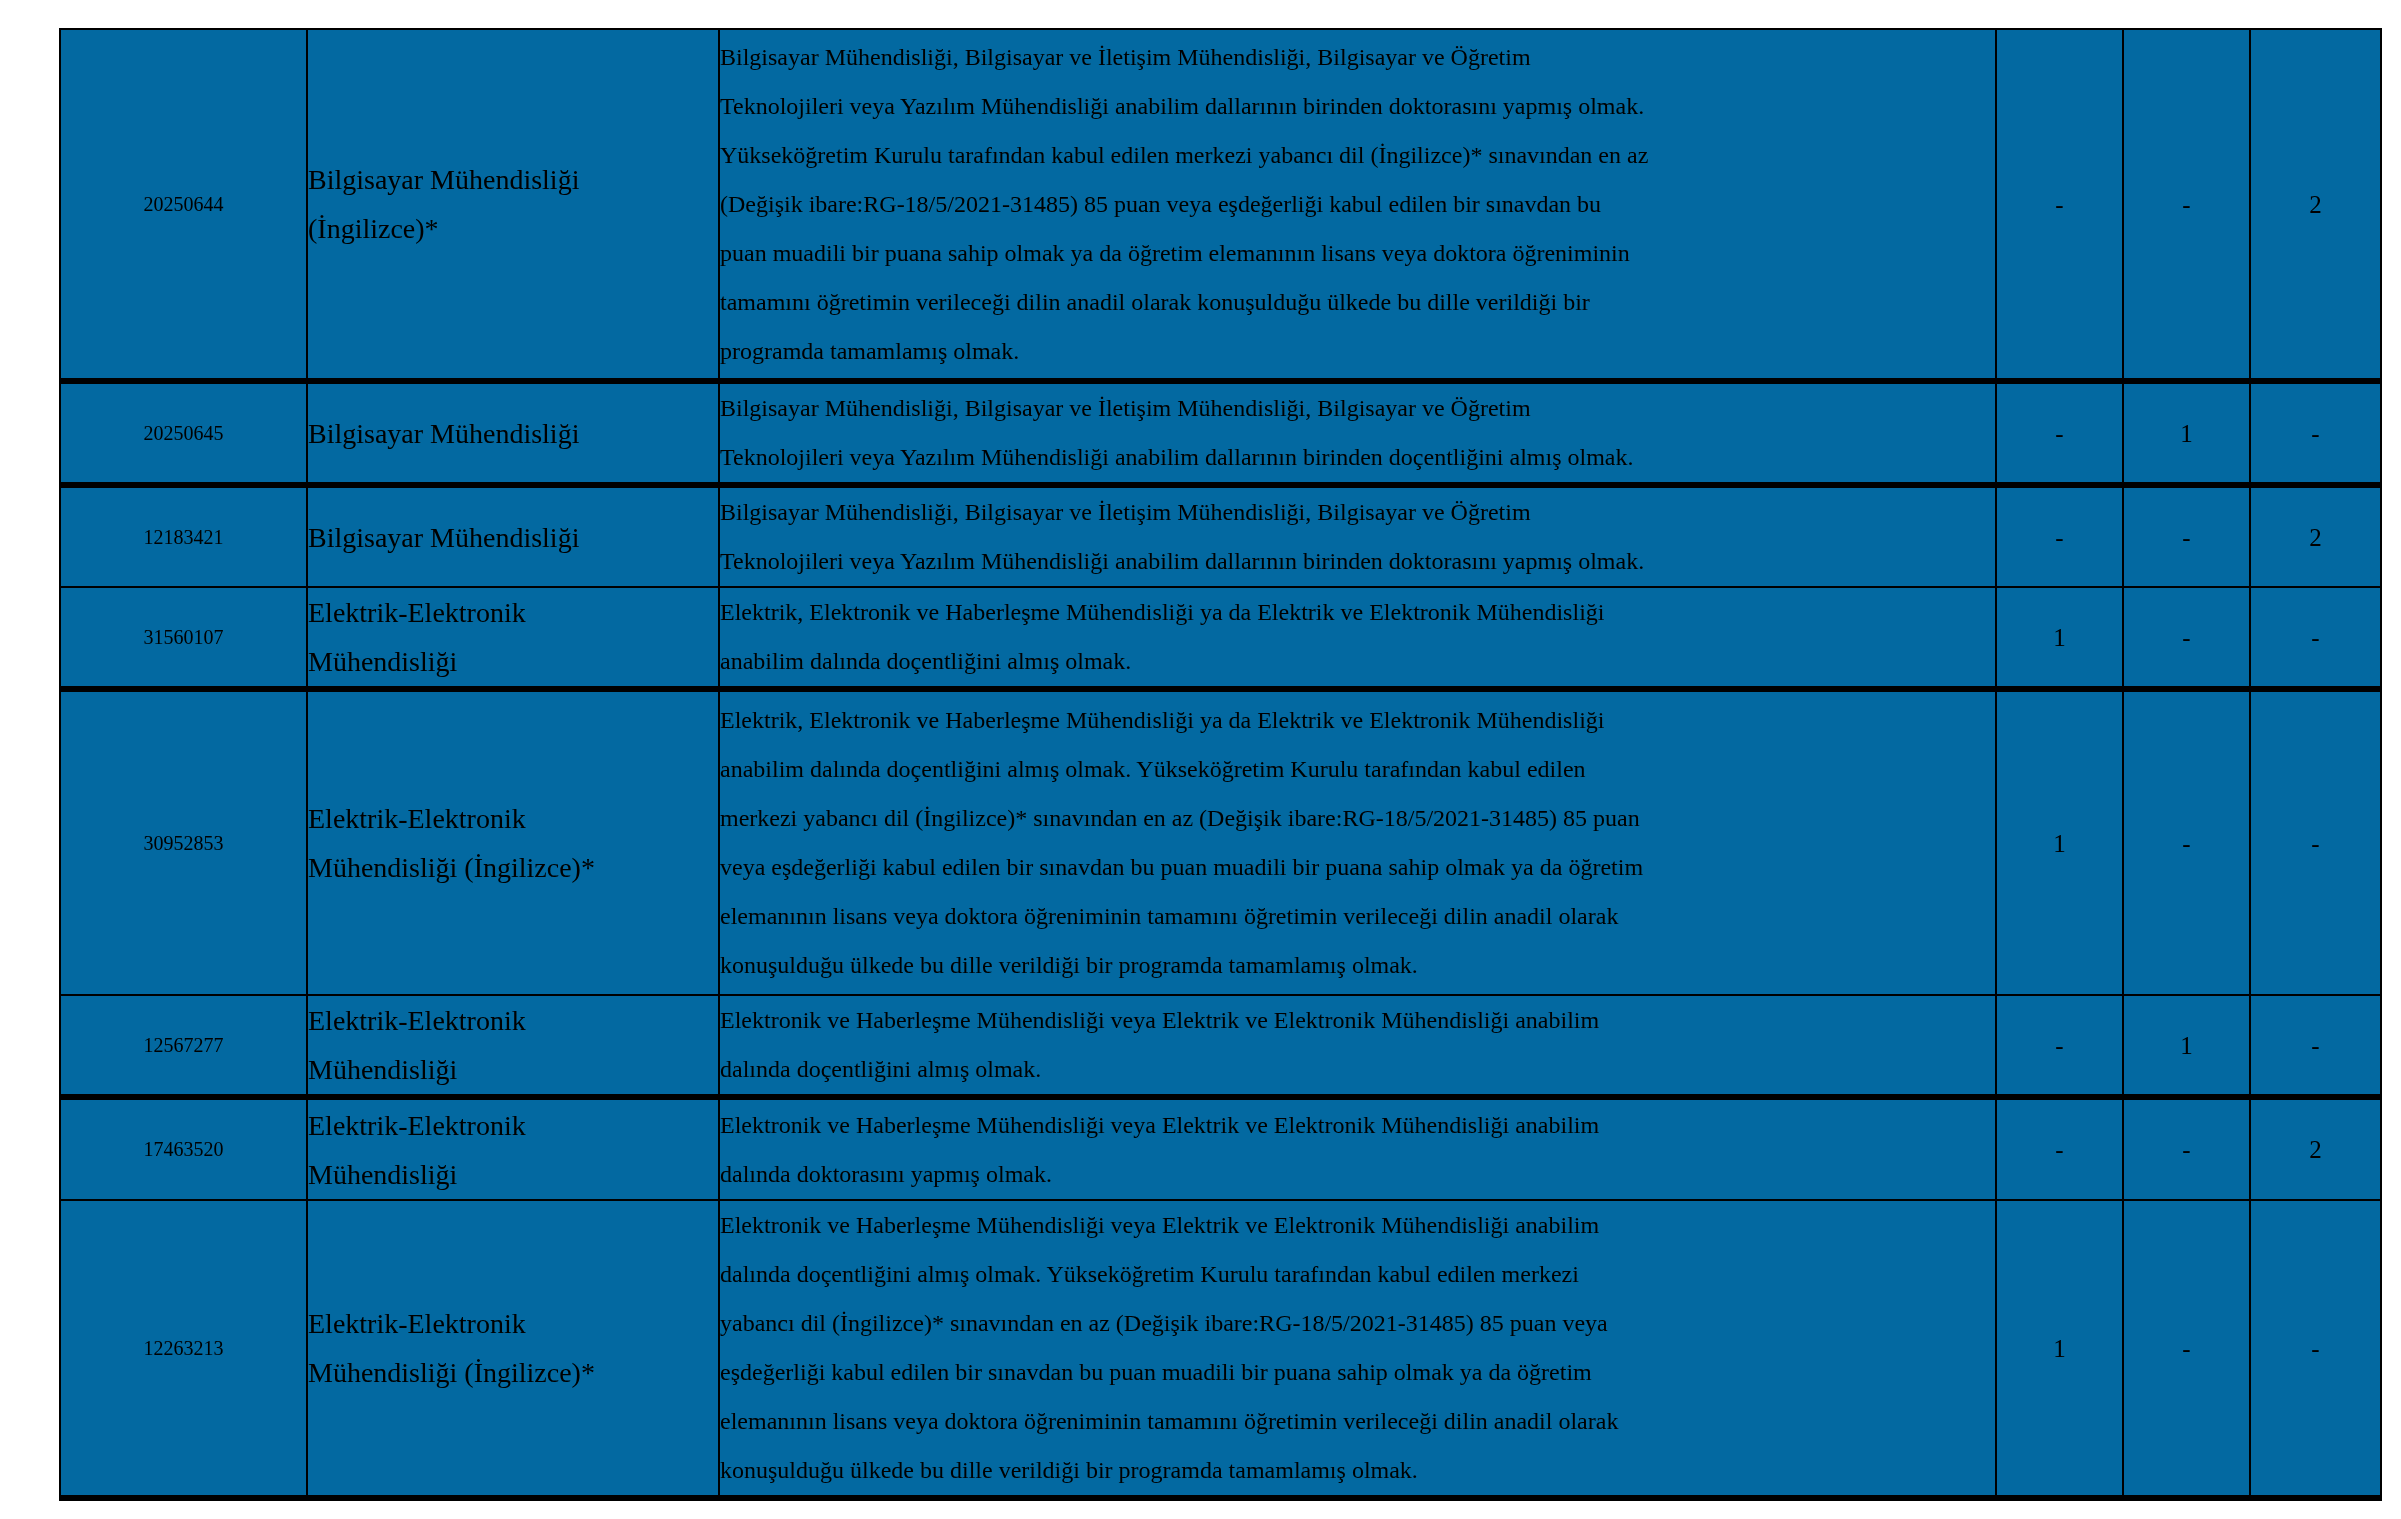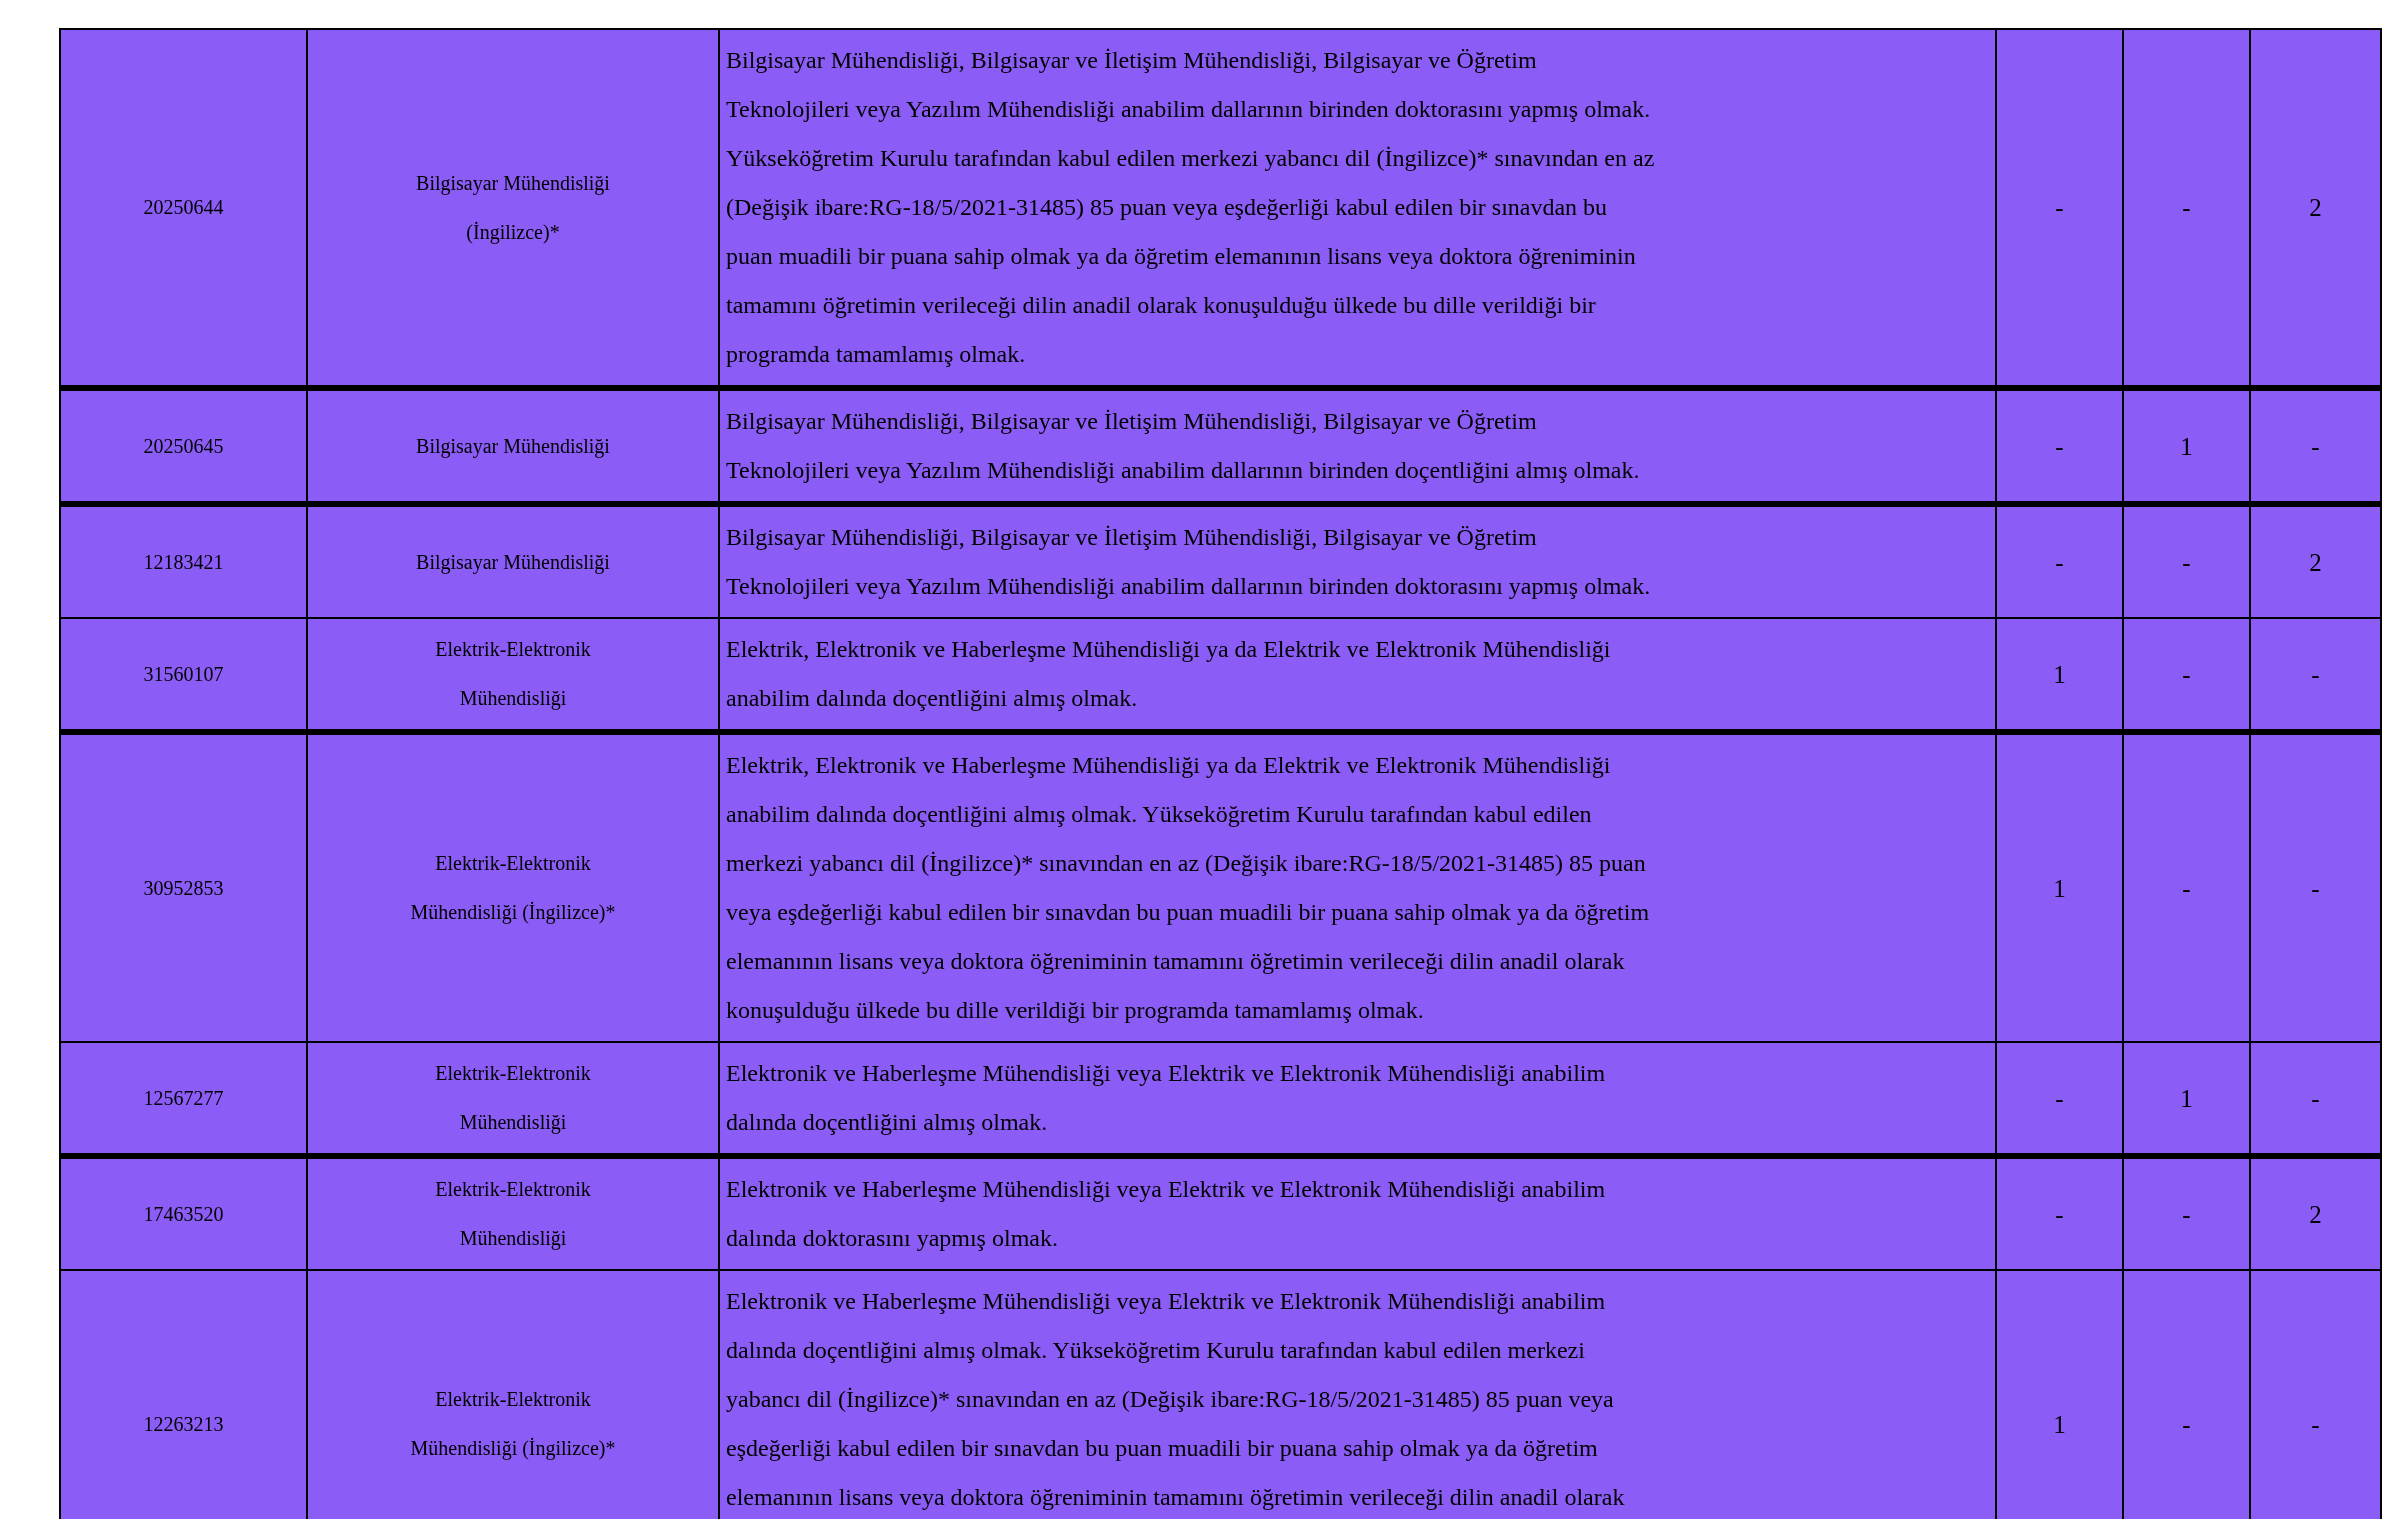--- a/index.html
+++ b/index.html
@@ -20,36 +20,36 @@
     top: 28px;
     width: 2320px;
     table-layout: fixed;
     border-collapse: collapse;
     font-family: "Liberation Serif", "DejaVu Serif", serif;
     color: #000000;
   }
   table.positions td {
     border: 2.4px solid #000000;
     overflow: hidden;
-    padding: 6px;
-    background: #8b5cf6;
+    padding: 0;
+    background: #0369a1;
   }
   tr.thick-sep td {
     border-bottom-width: 6.3px;
   }
   td.code-cell {
     text-align: center;
     vertical-align: middle;
     font-size: 20px;
     line-height: 49px;
   }
   td.dept-cell {
-    text-align: center;
+    text-align: left;
     vertical-align: middle;
-    font-size: 20px;
+    font-size: 28px;
     line-height: 49px;
     white-space: pre-line;
     padding: 0 8px;
   }
   td.desc-cell {
     text-align: left;
     vertical-align: middle;
     font-size: 24px;
     line-height: 49px;
     white-space: pre-line;

